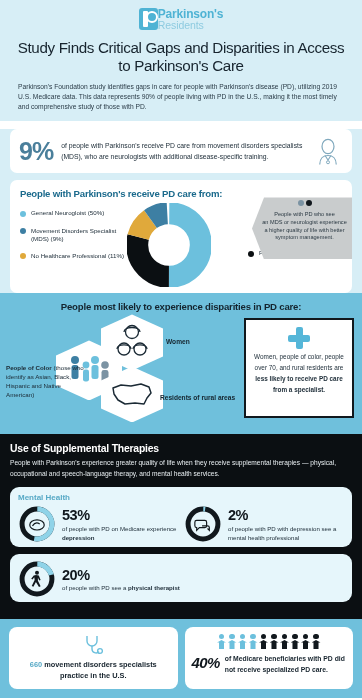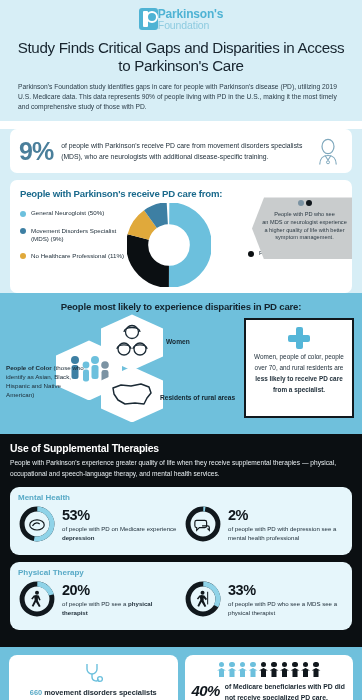--- a/index.html
+++ b/index.html
@@ -106,21 +106,21 @@
   .cross::before,.cross::after{
     content:""; position:absolute; background:#55b6d8; border-radius:2px;
   }
   .cross::before{ left:7.5px; top:0; width:7px; height:22px;}
   .cross::after{ left:0; top:7.5px; width:22px; height:7px;}
 
   
   .band-dark { background:#0b0f12; padding:9px 10px 10px; }
   .band-dark h2 { font-size:10.4px; font-weight:bold; color:#ffffff; letter-spacing:-0.2px; }
   .band-dark p.sub { font-size:6.6px; line-height:1.6; color:#e8eef1; margin:4px 0 7px; }
-  .subcard { background:#e6f6fb; border-radius:9px; padding:6px 8px 8px; margin-bottom:7px;}
+  .subcard { background:#e6f6fb; border-radius:9px; padding:6px 8px 0; margin-bottom:7px;}
   .subcard h3 { font-size:8px; font-weight:bold; color:#57a9c6; margin-bottom:3px;}
   .row2 { display:flex; gap:6px; }
   .stat { display:flex; align-items:center; gap:6px; flex:1; }
   .stat .ring { flex:0 0 auto; position:relative; }
   .stat .pct { font-size:14.5px; font-weight:bold; color:#10171d; letter-spacing:-0.5px; line-height:1;}
   .stat .cap { font-size:6.1px; line-height:1.45; color:#22313c; margin-top:2px;}
   .stat .cap b { font-weight:bold; }
 
   
   .band-blue2 { background:#6fc0dc; padding:8px 9px 9px; display:flex; gap:7px; }
@@ -139,21 +139,21 @@
 </head>
 <body>
 
 <div class="page">
 
   <div class="header">
     <div class="logo">
       <div class="logo-mark"></div>
       <div class="logo-text">
         <div class="l1">Parkinson's</div>
-        <div class="l2">Foundation</div>
+        <div class="l2">Residents</div>
       </div>
     </div>
     <h1 class="title">Study Finds Critical Gaps and Disparities in Access to Parkinson's Care</h1>
     <p class="intro">Parkinson's Foundation study identifies gaps in care for people with Parkinson's disease (PD), utilizing 2019 U.S. Medicare data. This data represents 90% of people living with PD in the U.S., making it the most timely and comprehensive study of those with PD.</p>
   </div>
 
   <div class="band-light">
 
     <div class="card9">
       <div class="big9">9%</div>
@@ -300,55 +300,37 @@
           </div>
           <div>
             <div class="pct">2%</div>
             <div class="cap">of people with PD with depression see a mental health professional</div>
           </div>
         </div>
       </div>
     </div>
 
     <div class="subcard">
-      <h3>Physical Therapy</h3>
       <div class="row2">
         <div class="stat">
           <div class="ring">
             <svg width="38" height="38" viewBox="0 0 42 42">
               <circle cx="21" cy="21" r="16.5" fill="transparent" stroke="#11181d" stroke-width="5.5"></circle>
               <circle cx="21" cy="21" r="16.5" fill="transparent" stroke="#8fd3e8" stroke-width="5.5" stroke-dasharray="20.7 82.9" stroke-dashoffset="26"></circle>
               <g fill="#11181d" transform="translate(21,21)">
                 <circle cx="0" cy="-7" r="2.2"></circle>
                 <path d="M-1 -4.5 L2 -4 L4 1 L2.5 1.6 L1 -1.5 L1 2 L4 8 L2.2 8.9 L-1.2 3.2 L-4 8.6 L-5.8 7.6 L-2.6 1.2 L-3 -2 L-5 0.6 L-6.4 -0.4 L-3.6 -4Z"></path>
               </g>
             </svg>
           </div>
           <div>
             <div class="pct">20%</div>
             <div class="cap"><span>of people with PD see a </span><b>physical therapist</b></div>
           </div>
         </div>
-        <div class="stat">
-          <div class="ring">
-            <svg width="38" height="38" viewBox="0 0 42 42">
-              <circle cx="21" cy="21" r="16.5" fill="transparent" stroke="#11181d" stroke-width="5.5"></circle>
-              <circle cx="21" cy="21" r="16.5" fill="transparent" stroke="#8fd3e8" stroke-width="5.5" stroke-dasharray="34.2 69.4" stroke-dashoffset="26"></circle>
-              <g fill="#11181d" transform="translate(21,21)">
-                <circle cx="-0.5" cy="-7" r="2.2"></circle>
-                <path d="M-1.5 -4.5 L1.5 -4 L4.5 0 L3 1.4 L0.8 -1.2 L0.8 2 L3.6 8 L1.8 8.9 L-1.6 3.2 L-4.4 8.6 L-6.2 7.6 L-3 1.2 L-3.4 -2 L-5.4 0.6 L-6.8 -0.4 L-4 -4Z"></path>
-                <rect x="4.6" y="-8" width="1.1" height="14"></rect>
-              </g>
-            </svg>
-          </div>
-          <div>
-            <div class="pct">33%</div>
-            <div class="cap">of people with PD who see a MDS see a physical therapist</div>
-          </div>
-        </div>
       </div>
     </div>
   </div>
 
   <div class="band-blue2">
     <div class="wcard">
       <svg class="steth" width="20" height="22" viewBox="0 0 20 22">
         <path d="M4 2v5a5 5 0 0 0 10 0V2" fill="none" stroke="#6cc0dd" stroke-width="1.4"></path>
         <path d="M9 12v3a4 4 0 0 0 7 2.6" fill="none" stroke="#6cc0dd" stroke-width="1.4"></path>
         <circle cx="17" cy="17" r="2.4" fill="none" stroke="#6cc0dd" stroke-width="1.4"></circle>

